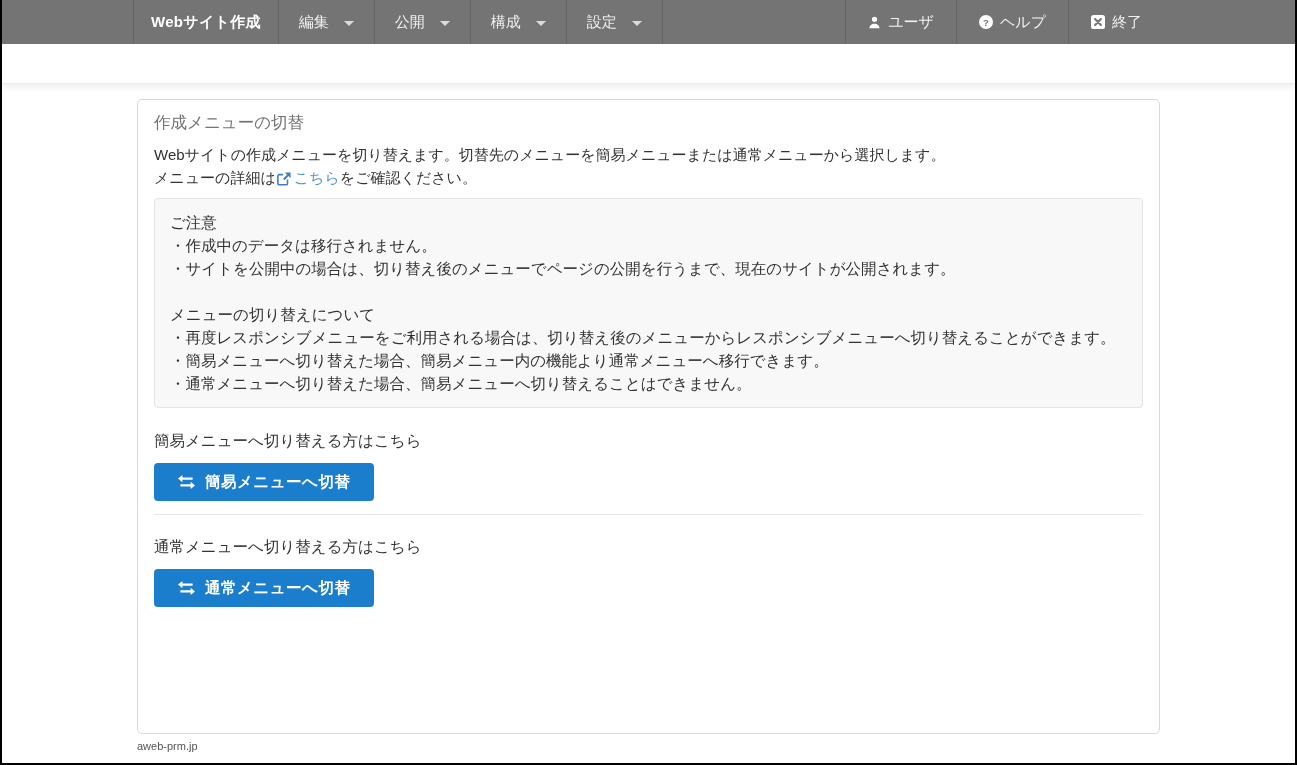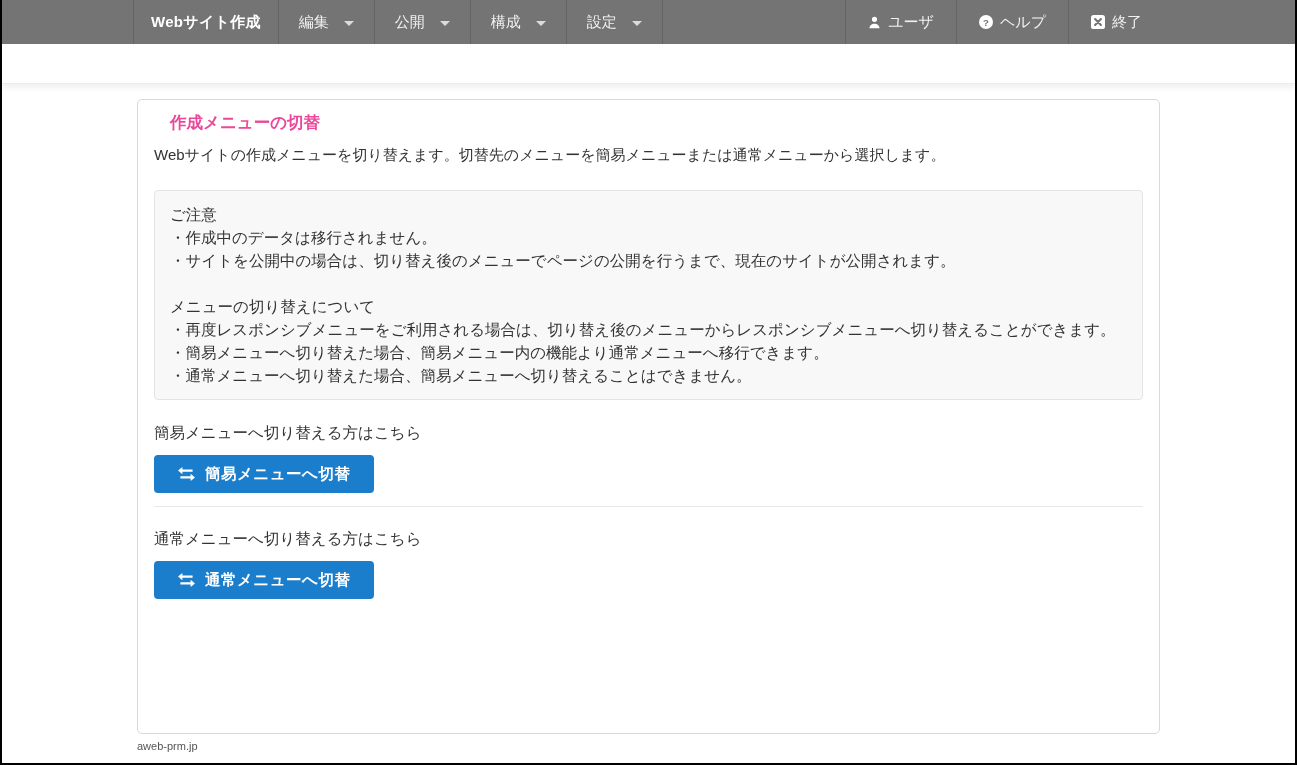--- a/index.html
+++ b/index.html
@@ -87,41 +87,41 @@
   .card {
     width: 1023px;
     height: 635px;
     margin: 0 auto;
     background: #fff;
     border: 1px solid #d9d9d9;
     border-radius: 5px;
     padding: 12px 16px;
   }
   .card-title {
-    margin: 0 0 9px 16px;
+    margin: 0 0 9px 0;
     font-size: 16.5px;
-    font-weight: bold;
-    color: #ec4899;
+    font-weight: normal;
+    color: #737373;
   }
   .text-line {
     margin: 0;
     font-size: 15px;
     line-height: 23px;
     color: #333;
   }
   .detail-line { display: flex; align-items: center; }
   .ext-icon { display: inline-flex; align-items: center; margin: 0 3px 0 1px; position: relative; top: 1px; }
   .link {
     color: #4f94d4;
     text-decoration: none;
     cursor: pointer;
   }
 
   .notice {
-    margin-top: 24px;
+    margin-top: 9px;
     background: #f8f8f8;
     border: 1px solid #e4e4e4;
     border-radius: 4px;
     padding: 12px 15px;
     font-size: 15.5px;
     line-height: 23px;
     color: #333;
   }
   .notice-blank { height: 23px; }
 
@@ -220,20 +220,31 @@
   </nav>
 
   <div class="subheader"></div>
 
   <main class="main">
     <section class="card">
       <h1 class="card-title">作成メニューの切替</h1>
 
       <p class="text-line">Webサイトの作成メニューを切り替えます。切替先のメニューを簡易メニューまたは通常メニューから選択します。</p>
 
+      <p class="text-line detail-line">
+        <span>メニューの詳細は</span>
+        <span class="ext-icon">
+          <svg viewBox="0 0 16 16" width="14" height="14">
+              <path fill="none" stroke="#3d7fc4" stroke-width="1.8" d="M12 8.5V13a1.6 1.6 0 0 1-1.6 1.6H2.6A1.6 1.6 0 0 1 1 13V4.6A1.6 1.6 0 0 1 2.6 3H7"></path>
+              <path fill="#3d7fc4" d="M9 0.5h6.5V7l-2.3-2.3-4.6 4.6-1.7-1.7 4.6-4.6z"></path>
+            </svg>
+        </span>
+        <a class="link">こちら</a>
+        <span>をご確認ください。</span>
+      </p>
 
       <div class="notice">
         <div>ご注意</div>
         <div>・作成中のデータは移行されません。</div>
         <div>・サイトを公開中の場合は、切り替え後のメニューでページの公開を行うまで、現在のサイトが公開されます。</div>
         <div class="notice-blank"></div>
         <div>メニューの切り替えについて</div>
         <div>・再度レスポンシブメニューをご利用される場合は、切り替え後のメニューからレスポンシブメニューへ切り替えることができます。</div>
         <div>・簡易メニューへ切り替えた場合、簡易メニュー内の機能より通常メニューへ移行できます。</div>
         <div>・通常メニューへ切り替えた場合、簡易メニューへ切り替えることはできません。</div>

